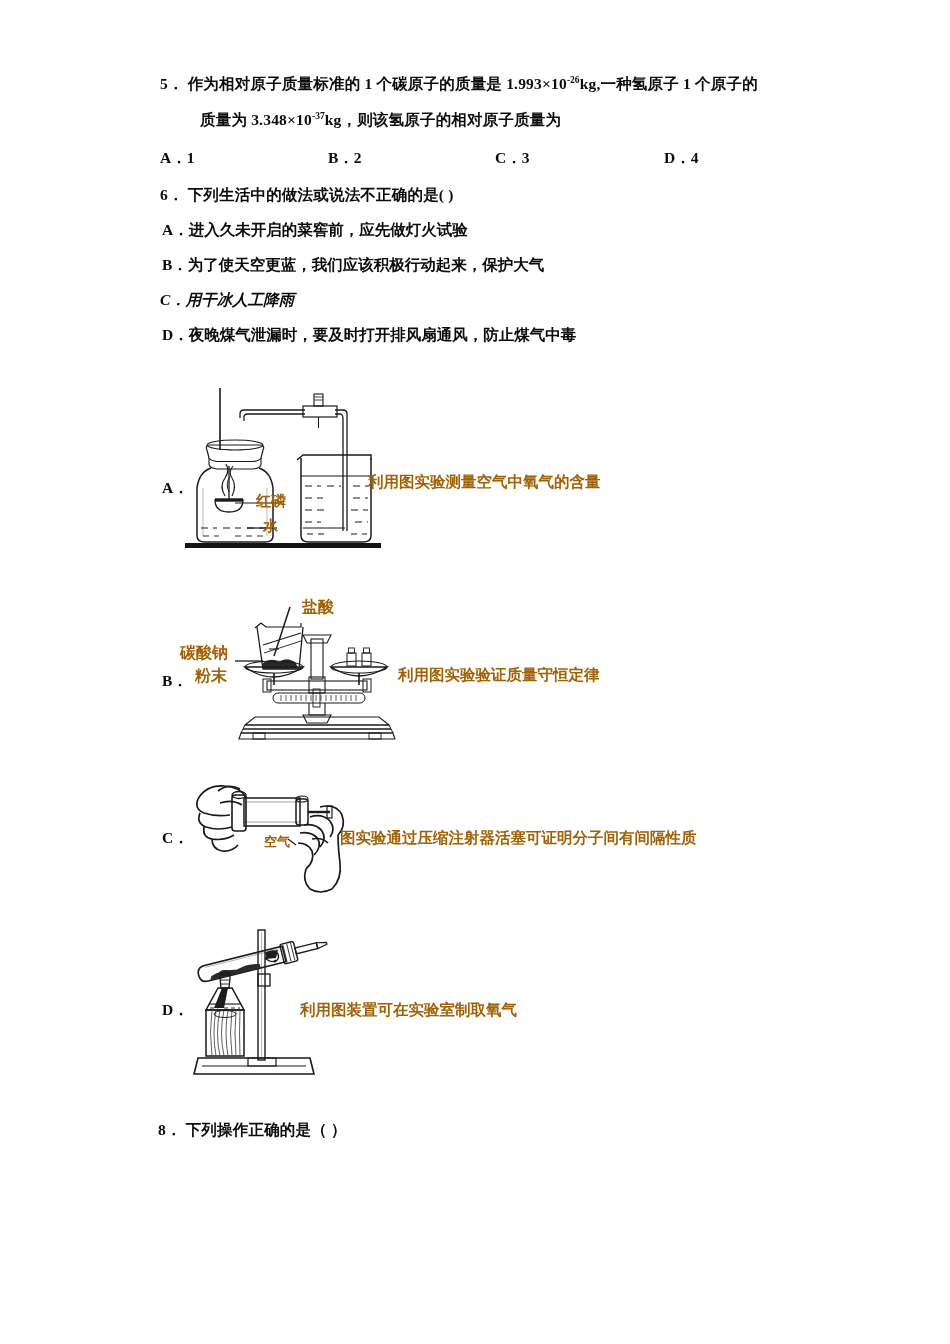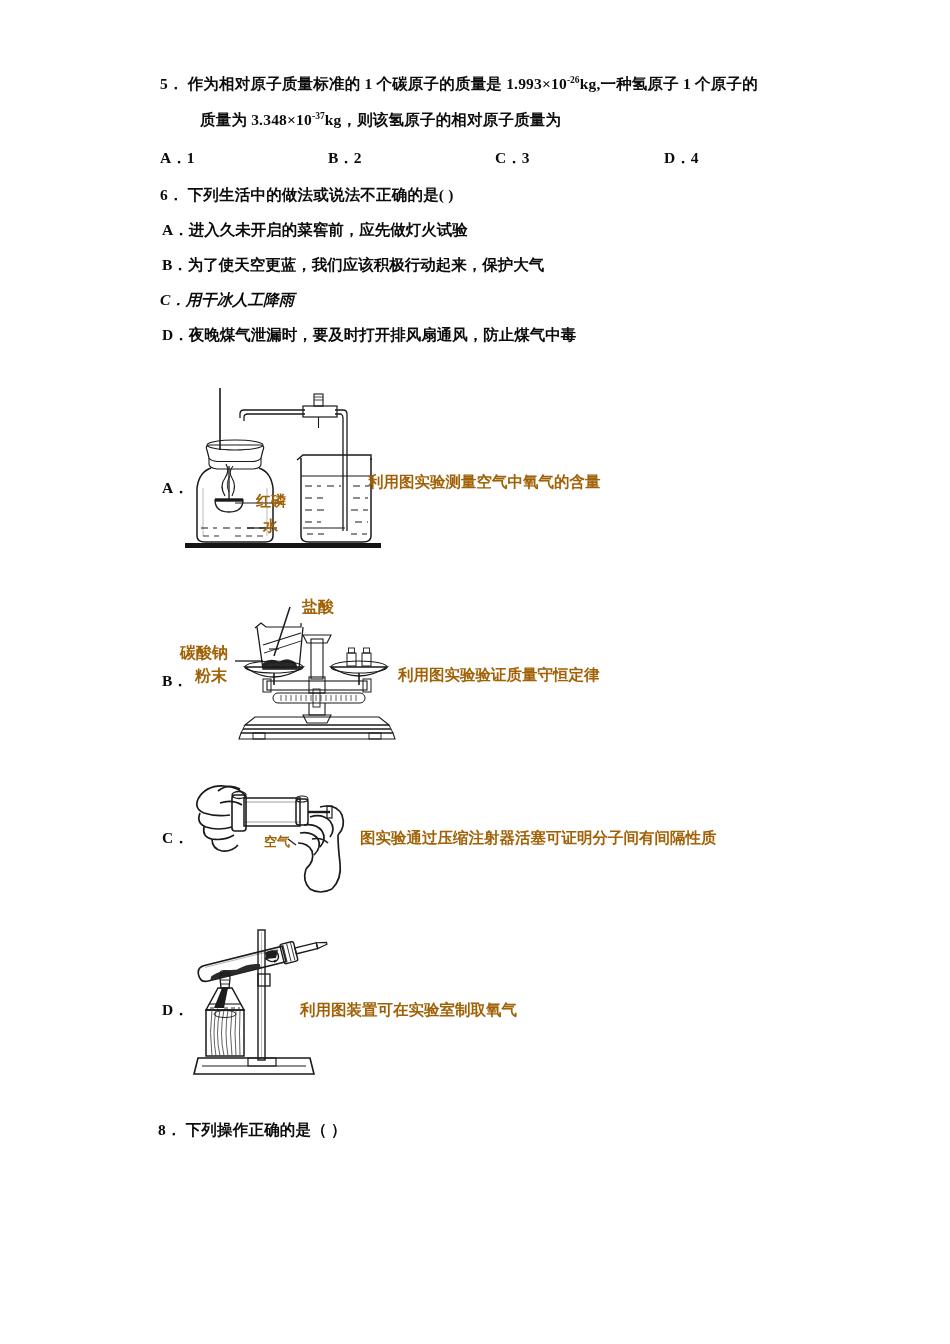--- a/index.html
+++ b/index.html
@@ -278,21 +278,21 @@
         <path d="M136,112 Q146,102 144,86 Q142,70 142,58"></path>
         <path d="M116,62 Q126,60 132,66"></path>
       </g>
 
       <line class="ln" x1="92" y1="62" x2="100" y2="68" stroke-width="1.2"></line>
     </svg>
   </div>
 
   <div class="fig-label cjk" style="left:264px;top:833px;font-size:13px;">空气</div>
 
-  <div class="fig-label" style="left:360px;top:828px;">图实验通过压缩注射器活塞可证明分子间有间隔性质</div>
+  <div class="fig-label" style="left:340px;top:828px;">图实验通过压缩注射器活塞可证明分子间有间隔性质</div>
 
   <div class="fig-letter" style="left:162px;top:1000px;">D．</div>
 
   <div class="figure" style="left:192px;top:930px;">
     <svg width="150" height="160" viewBox="0 0 150 160">
 
       <rect class="ln" x="66" y="0" width="7" height="130" fill="#f0f0f0" stroke-width="1.4"></rect>
       <line class="ln" x1="69.5" y1="2" x2="69.5" y2="128" stroke-width=".6" opacity=".5"></line>
 
       <path class="ln" d="M73,24 Q82,18 86,24 Q88,30 82,32" fill="#ffffff" stroke-width="1.4"></path>

